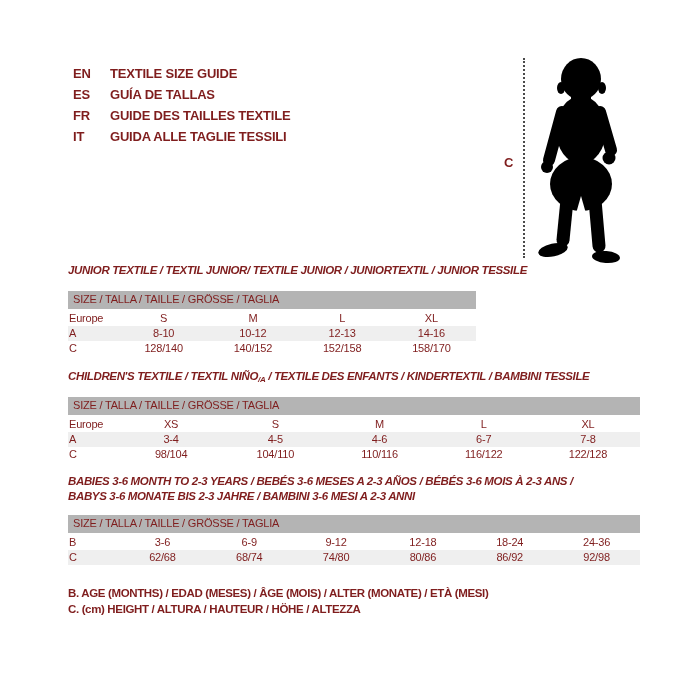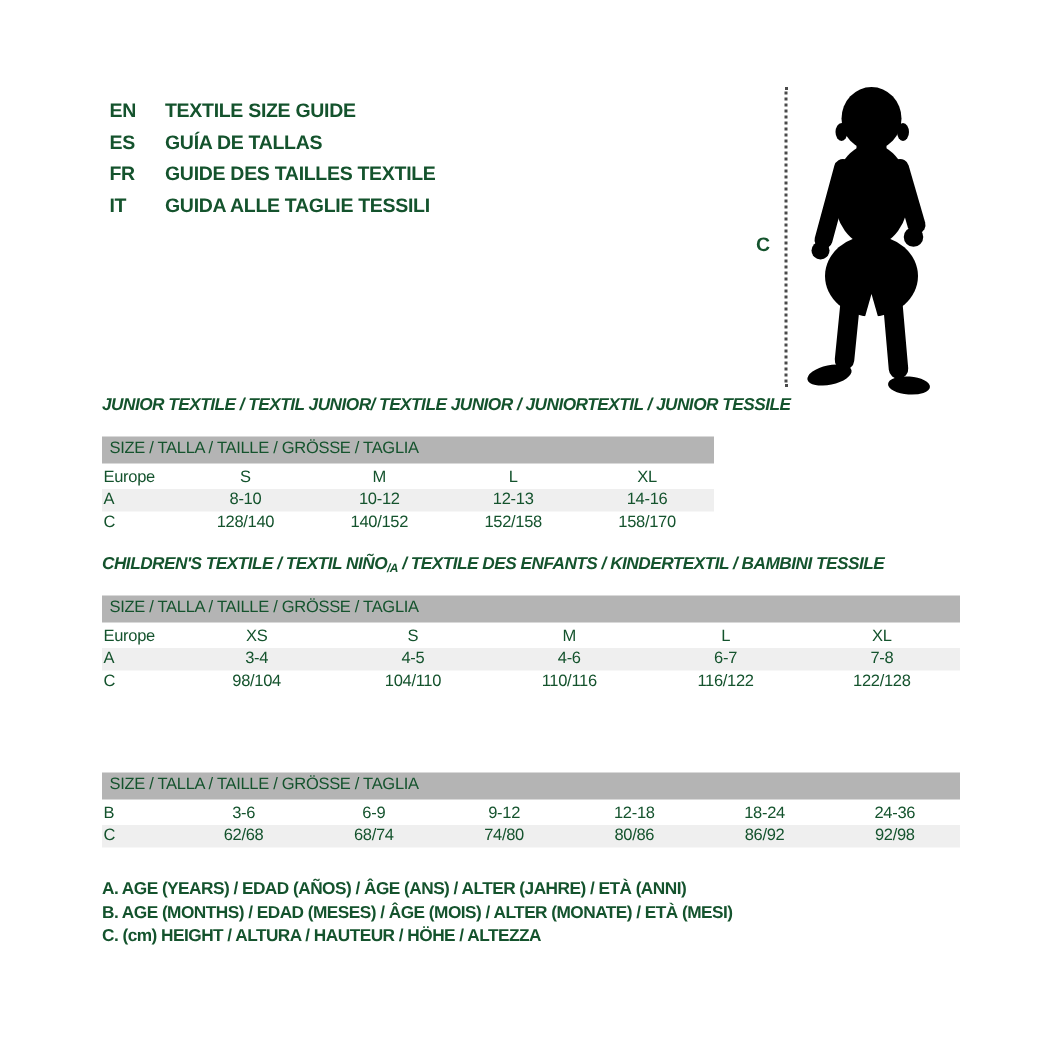--- a/index.html
+++ b/index.html
@@ -1,17 +1,17 @@
 <!DOCTYPE html>
 <html><head>
 <meta charset="utf-8">
 <style>
   html,body{margin:0;padding:0;background:#fff;}
   .canvas{position:relative;width:700px;height:700px;background:#ffffff;
-    font-family:"Liberation Sans",sans-serif;color:#14532d;overflow:hidden;}
+    font-family:"Liberation Sans",sans-serif;color:#7f1d1d;overflow:hidden;}
 
   
   .languages{position:absolute;left:73px;top:63px;}
   .lang-row{display:flex;height:21px;line-height:21px;font-weight:bold;
     font-size:13px;letter-spacing:-0.2px;white-space:nowrap;}
   .lang-code{width:37px;}
 
   
   .measure-line{position:absolute;left:523px;top:58px;height:200px;width:0;
     border-left:2px dotted #4a4a4a;}
@@ -138,20 +138,24 @@
     <div class="trow">
       <span class="tlabel">C</span>
       <span class="tcell">98/104</span>
       <span class="tcell">104/110</span>
       <span class="tcell">110/116</span>
       <span class="tcell">116/122</span>
       <span class="tcell">122/128</span>
     </div>
   </div>
 
+  <div class="section-heading heading-babies">
+    <div>BABIES 3-6 MONTH TO 2-3 YEARS / BEBÉS 3-6 MESES A 2-3 AÑOS / BÉBÉS 3-6 MOIS À 2-3 ANS /</div>
+    <div>BABYS 3-6 MONATE BIS 2-3 JAHRE / BAMBINI 3-6 MESI A 2-3 ANNI</div>
+  </div>
   <div class="size-table t-babies">
     <div class="tbar">SIZE / TALLA / TAILLE / GRÖSSE / TAGLIA</div>
     <div class="trow">
       <span class="tlabel">B</span>
       <span class="tcell">3-6</span>
       <span class="tcell">6-9</span>
       <span class="tcell">9-12</span>
       <span class="tcell">12-18</span>
       <span class="tcell">18-24</span>
       <span class="tcell">24-36</span>
@@ -161,18 +165,17 @@
       <span class="tcell">62/68</span>
       <span class="tcell">68/74</span>
       <span class="tcell">74/80</span>
       <span class="tcell">80/86</span>
       <span class="tcell">86/92</span>
       <span class="tcell">92/98</span>
     </div>
   </div>
 
   <div class="footnotes">
-    <div>A. AGE (YEARS) / EDAD (AÑOS) / ÂGE (ANS) / ALTER (JAHRE) / ETÀ (ANNI)</div>
     <div>B. AGE (MONTHS) / EDAD (MESES) / ÂGE (MOIS) / ALTER (MONATE) / ETÀ (MESI)</div>
     <div>C. (cm) HEIGHT / ALTURA / HAUTEUR / HÖHE / ALTEZZA</div>
   </div>
 
 </div>
 
 </body></html>

